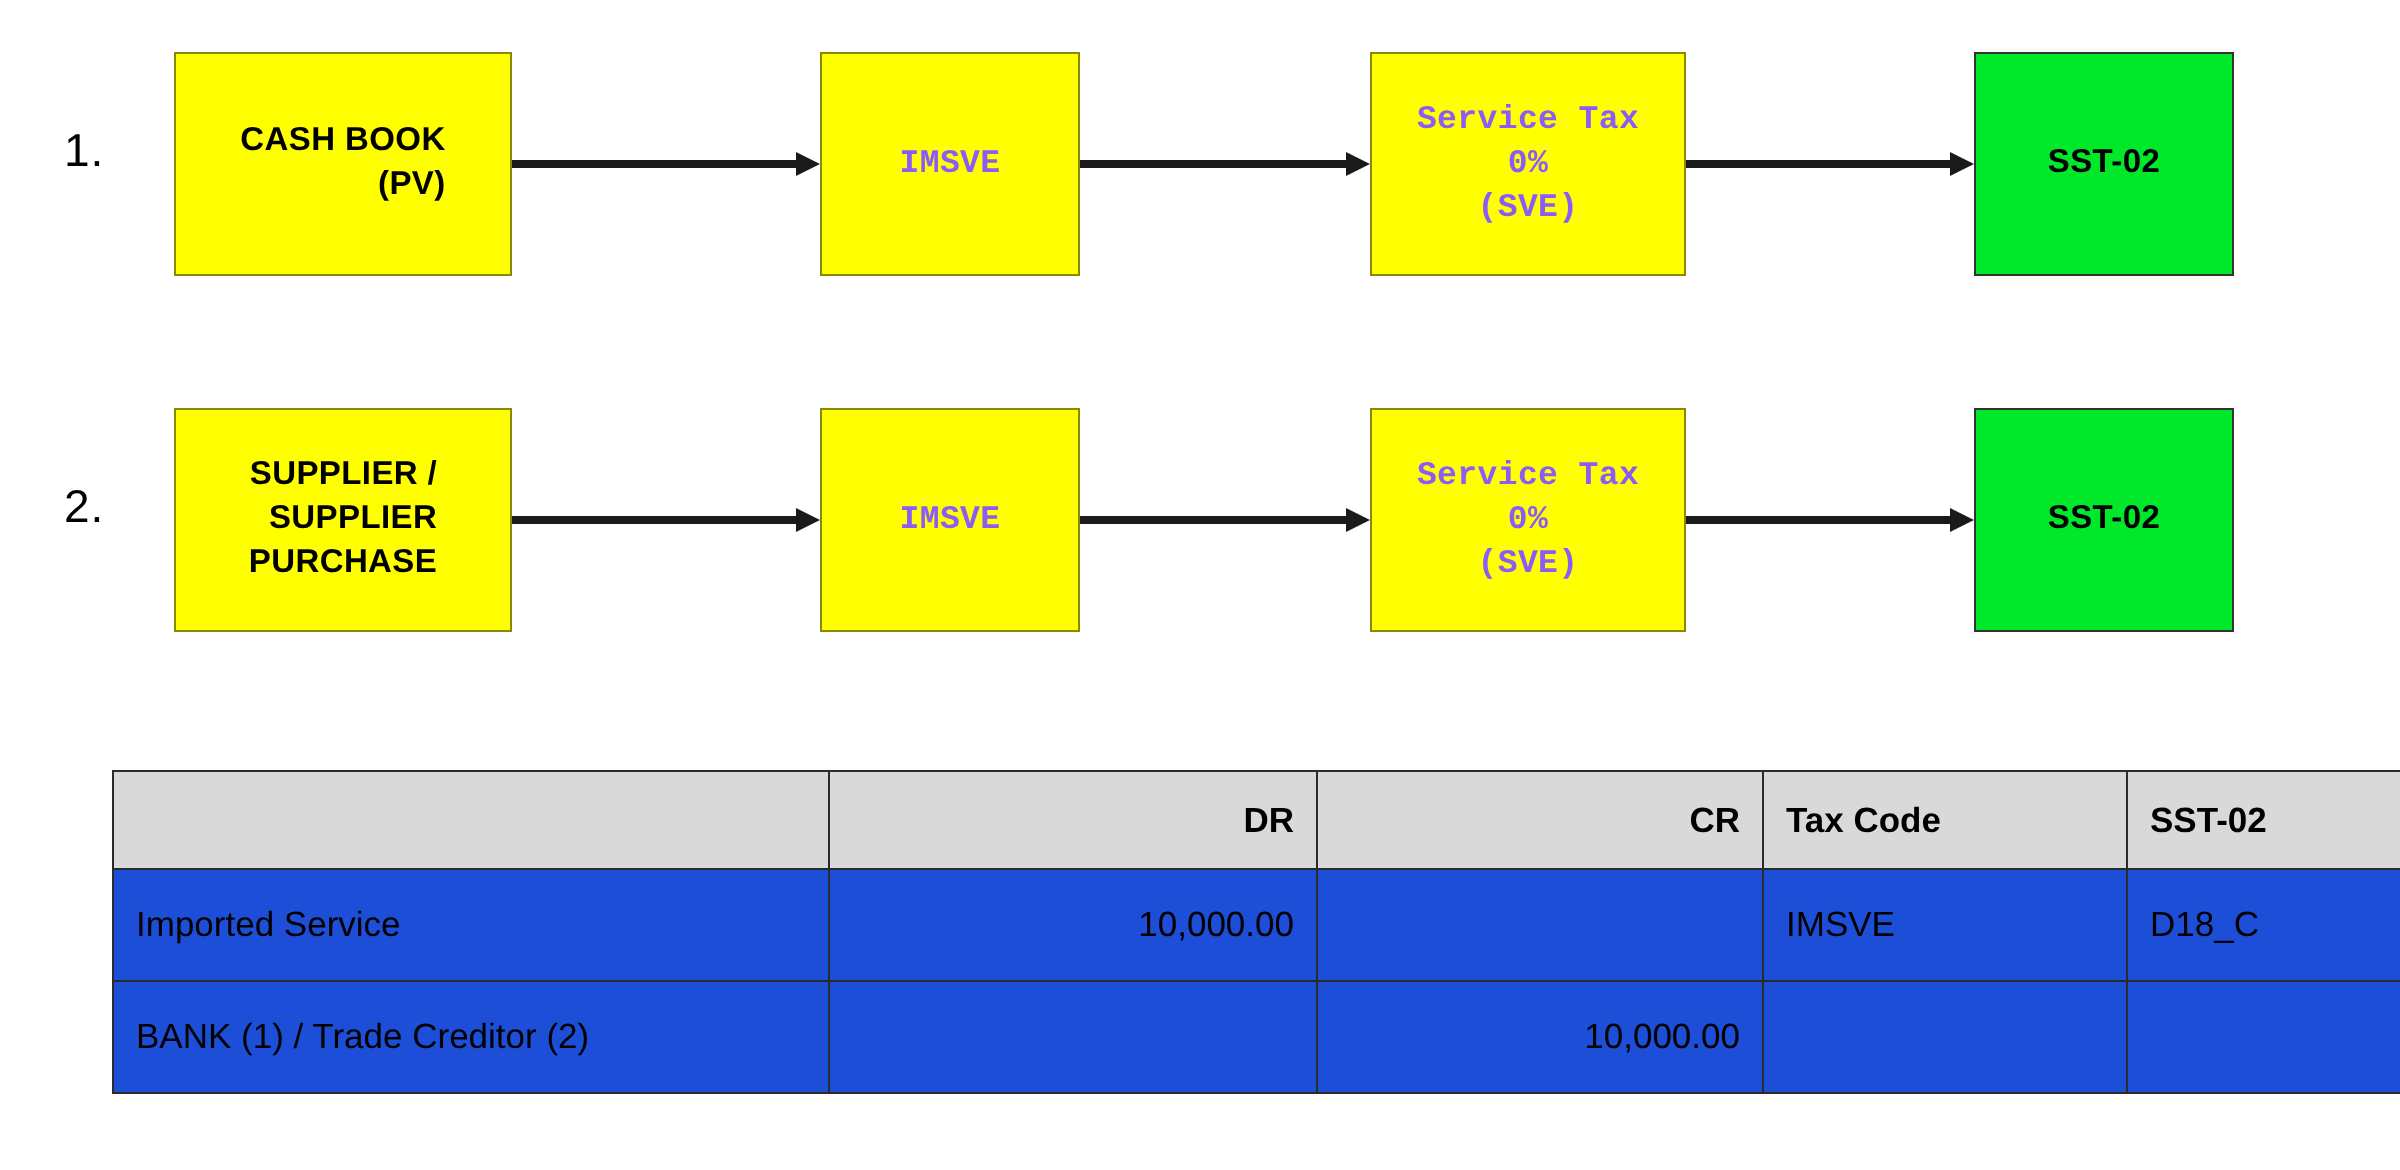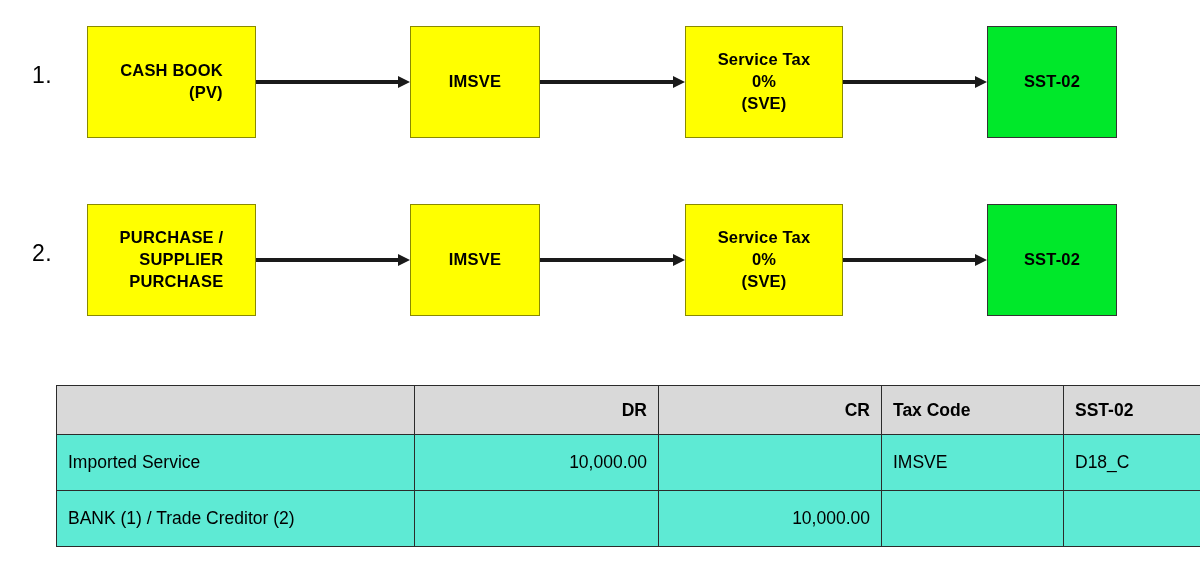--- a/index.html
+++ b/index.html
@@ -59,21 +59,21 @@
   }
   .node-yellow {
     background: #ffff00;
     border: 1.5px solid #8a8a00;
   }
   .node-green {
     background: #00e82a;
     border: 1.5px solid #333333;
   }
   .txt-black { color: #000000; }
-  .txt-pink  { color: #000000; }
+  .txt-pink  { color: #8b5cf6; font-family: Liberation Mono, monospace; }
 
   .node-src  { left: 87px;  width: 169px; text-align: right; }
   .node-code { left: 410px; width: 130px; }
   .node-tax  { left: 685px; width: 158px; }
   .node-rep  { left: 987px; width: 130px; }
 
   
   .arrow {
     position: absolute;
     top: 50px;
@@ -121,21 +121,21 @@
     vertical-align: middle;
     font-weight: normal;
   }
   table.ledger thead th {
     background: #d9d9d9;
     height: 48px;
     font-weight: bold;
   }
   table.ledger tbody td {
     height: 55px;
-    background: #5eead4;
+    background: #1d4ed8;
   }
   .col-desc { width: 335px; }
   .col-dr   { width: 221px; }
   .col-cr   { width: 200px; }
   .col-tax  { width: 159px; margin-top: 16px; }
   .col-sst  { width: 199px; }
   .align-right { text-align: right; }
   .align-left  { text-align: left; }
 </style>
 </head>
@@ -185,21 +185,21 @@
       <div>SST-02</div>
     </div>
   </div>
 
   <div class="flow-row" id="flow-row-2">
 
     <div class="row-number">2.</div>
 
     <div class="node node-yellow node-src txt-black">
       <div>
-        <div>PURCHASE /</div>
+        <div>SUPPLIER /</div>
         <div>SUPPLIER</div>
         <div>PURCHASE</div>
       </div>
     </div>
 
     <div class="arrow arrow-1">
       <div class="shaft"></div>
       <div class="head"></div>
     </div>
 

